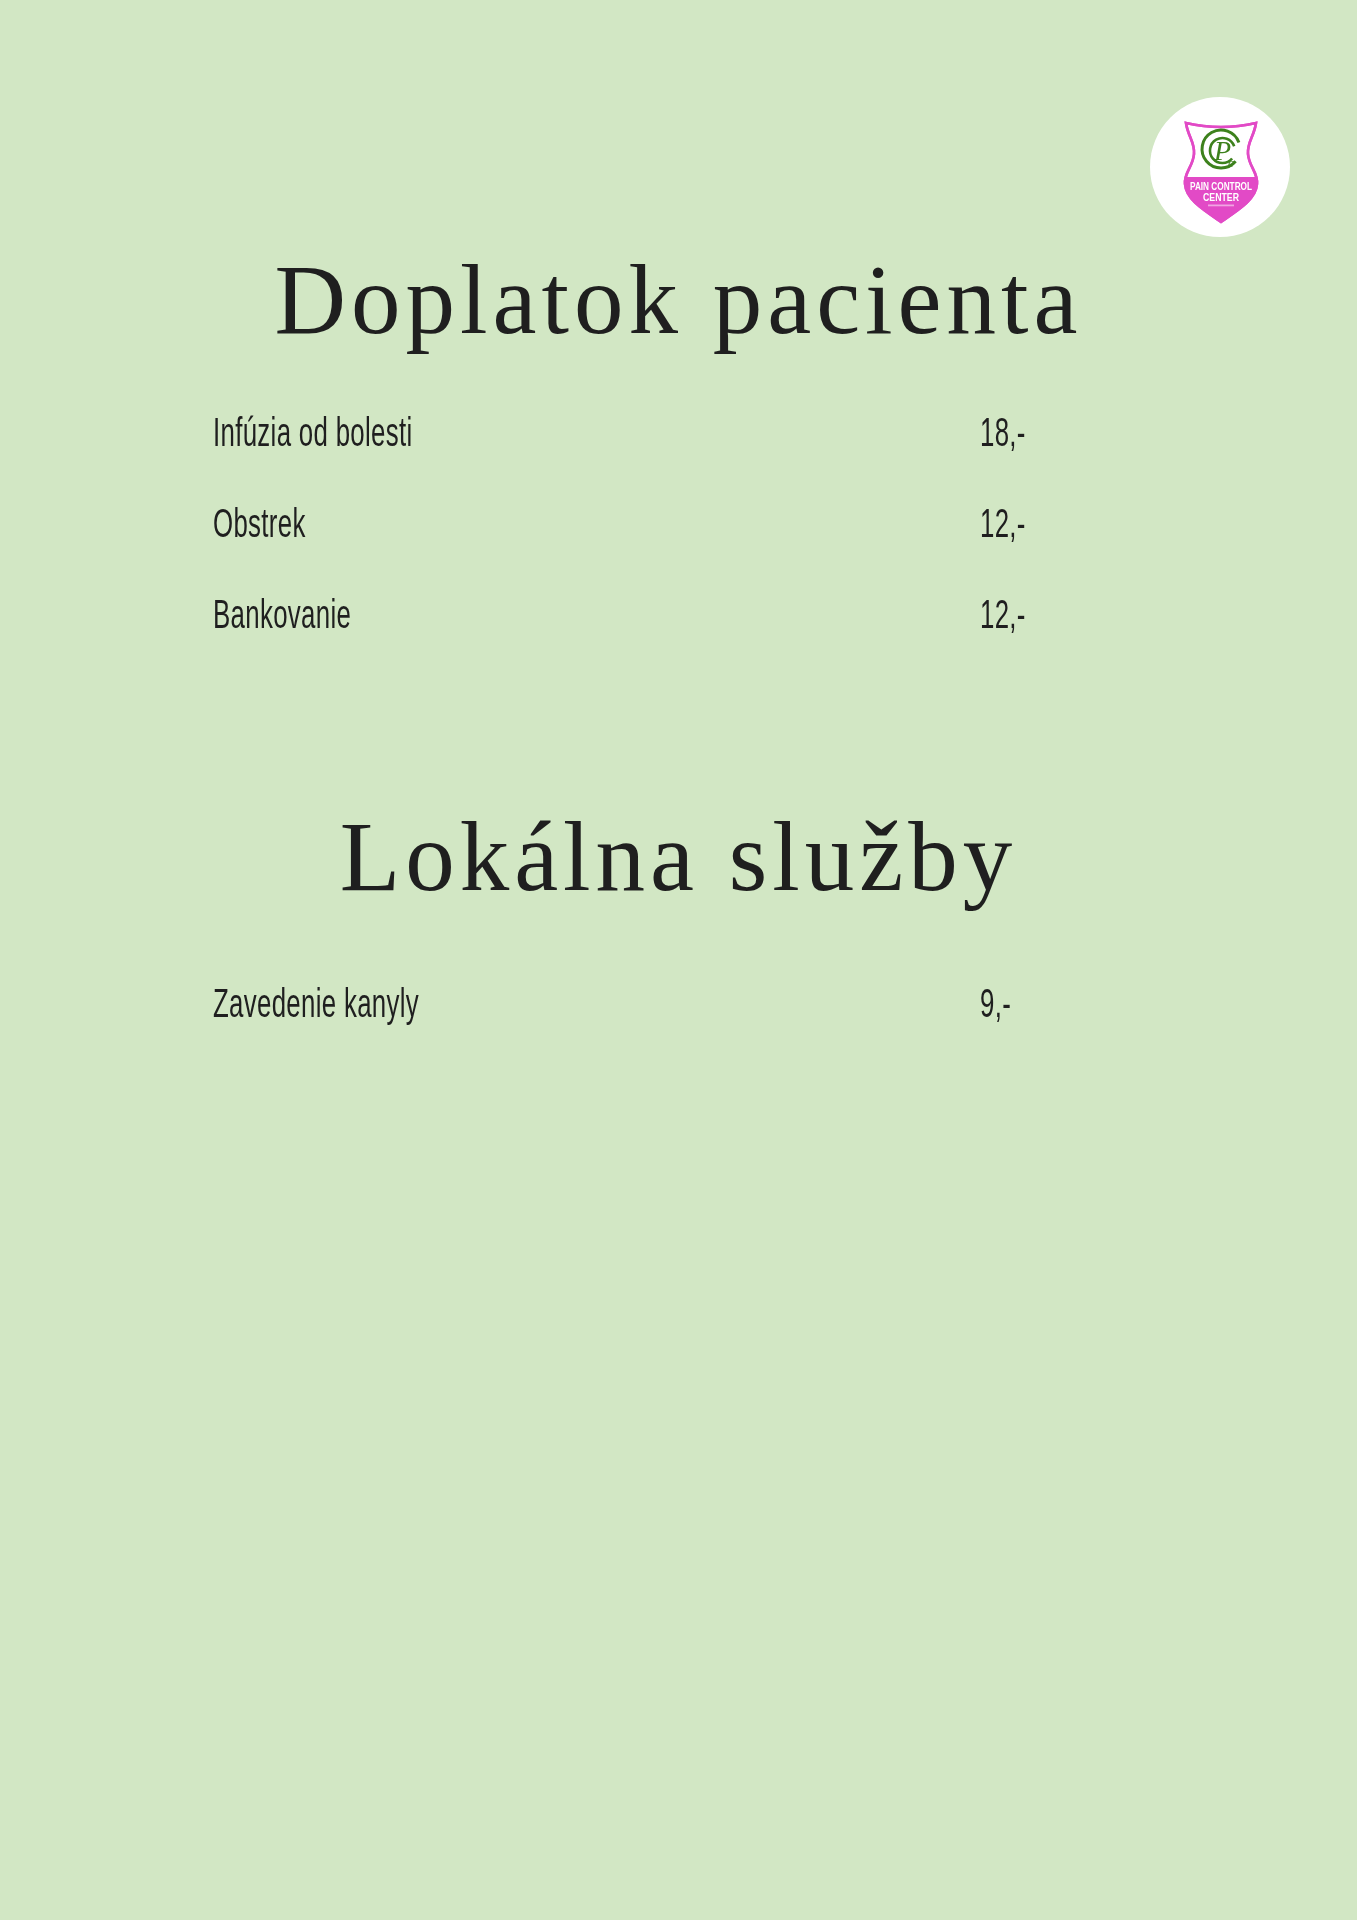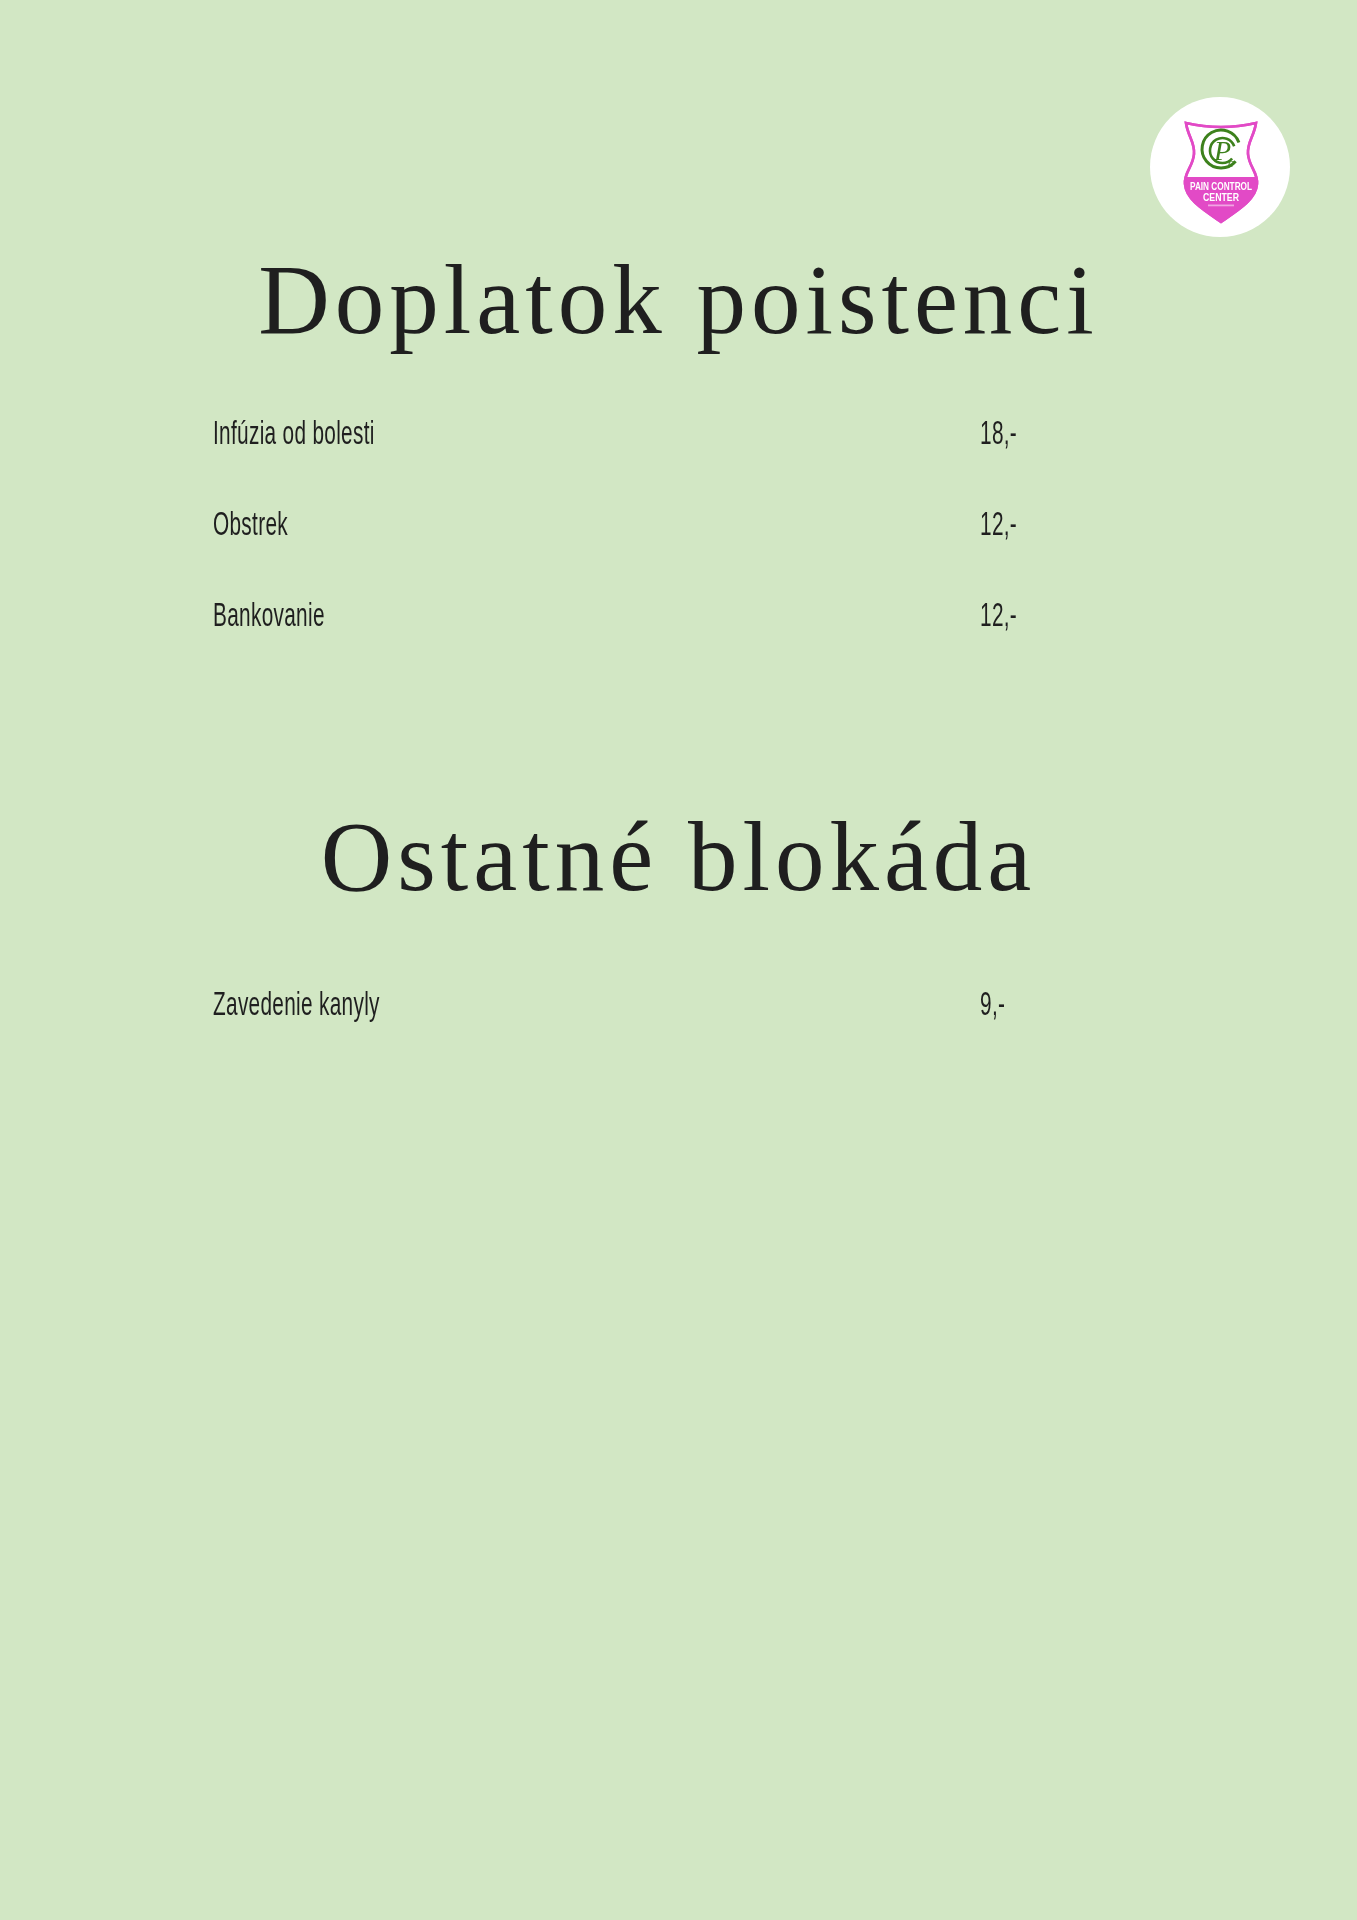--- a/index.html
+++ b/index.html
@@ -36,21 +36,21 @@
   .rows{
     position:absolute;
     left:213px;
     width:931px;
   }
   #rows-1{top:412px;}
   #rows-2{top:983px;}
   .row{
     position:relative;
     height:91px;
-    font-size:33px;
+    font-size:41px;
     line-height:41px;
   }
   .svc-label,.svc-price{
     display:inline-block;
     transform:scaleX(0.63);
     transform-origin:0 50%;
     white-space:nowrap;
     letter-spacing:0.5px;
   }
   .svc-price{
@@ -82,38 +82,38 @@
         <text x="64" y="63" font-family="Liberation Serif, serif" font-style="italic" font-size="28" fill="#3d811c">P</text>
         <text x="78" y="70" font-family="Liberation Serif, serif" font-style="italic" font-size="13" fill="#3d811c">c</text>
       </g>
 
       <text x="71" y="93" text-anchor="middle" textLength="62" lengthAdjust="spacingAndGlyphs" font-family="Liberation Sans, sans-serif" font-weight="bold" font-size="10" fill="#ffffff">PAIN CONTROL</text>
       <text x="71" y="104" text-anchor="middle" textLength="36" lengthAdjust="spacingAndGlyphs" font-family="Liberation Sans, sans-serif" font-weight="bold" font-size="10" fill="#ffffff">CENTER</text>
       <rect x="58" y="107.5" width="26" height="1.8" fill="#ffffff" opacity="0.5"></rect>
     </svg>
   </div>
 
-  <div class="section-title" id="title-1">Doplatok poistenci</div>
+  <div class="section-title" id="title-1">Doplatok pacienta</div>
 
   <div class="rows" id="rows-1">
     <div class="row">
       <span class="svc-label">Infúzia od bolesti</span>
       <span class="svc-price">18,-</span>
     </div>
     <div class="row">
       <span class="svc-label">Obstrek</span>
       <span class="svc-price">12,-</span>
     </div>
     <div class="row">
       <span class="svc-label">Bankovanie</span>
       <span class="svc-price">12,-</span>
     </div>
   </div>
 
-  <div class="section-title" id="title-2">Ostatné blokáda</div>
+  <div class="section-title" id="title-2">Lokálna služby</div>
 
   <div class="rows" id="rows-2">
     <div class="row">
       <span class="svc-label">Zavedenie kanyly</span>
       <span class="svc-price">9,-</span>
     </div>
   </div>
 
 </div>
 

